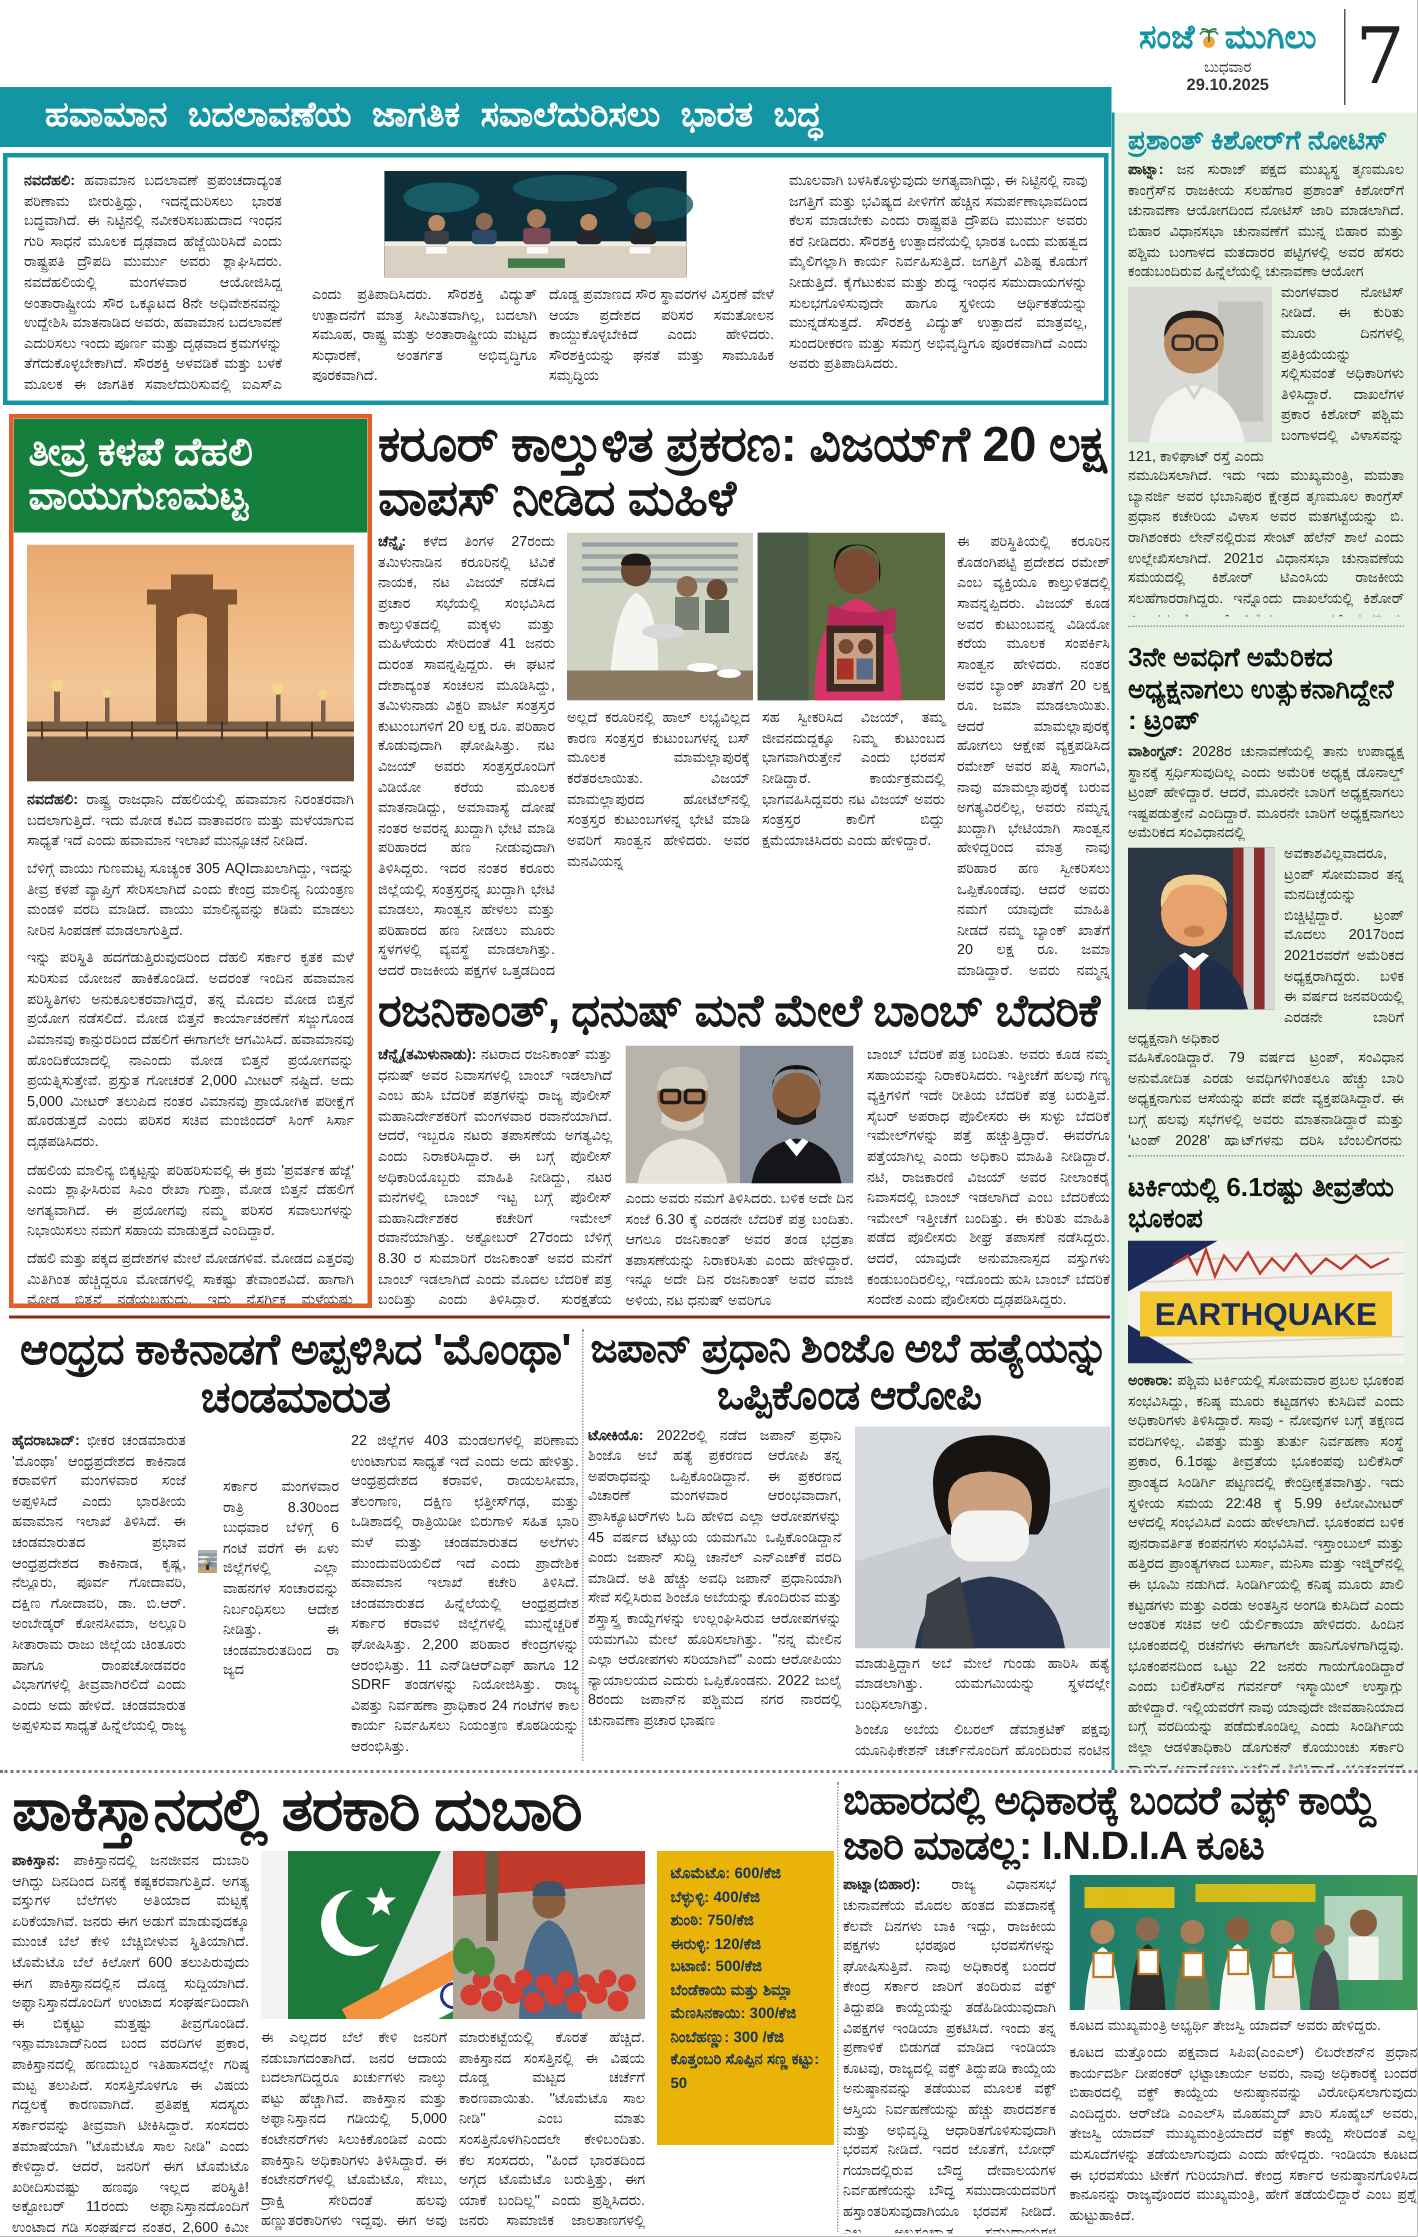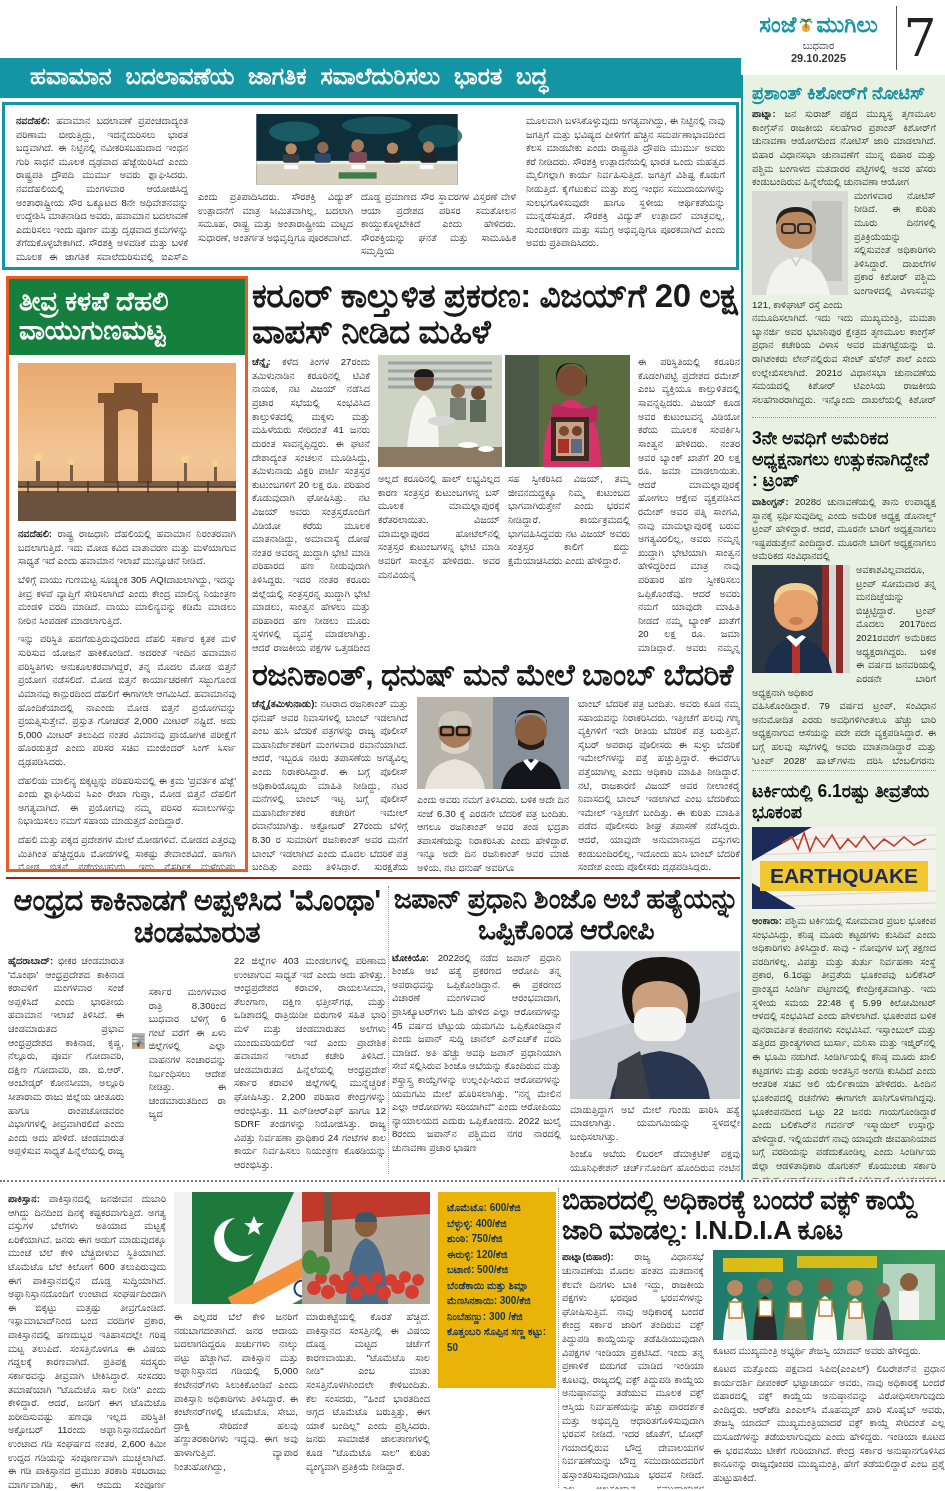--- a/index.html
+++ b/index.html
@@ -17,21 +17,21 @@
   .page-number{width:46px;border-left:1.5px solid #555;display:flex;align-items:center;justify-content:center;
                font-family:"DejaVu Serif",serif;font-size:52px;color:#222;}
   
   .banner{position:absolute;left:0;top:58px;width:741px;height:40px;background:#1495A3;color:#fff;
           font-size:23px;font-weight:bold;line-height:40px;padding-left:30px;box-sizing:border-box;white-space:nowrap;overflow:hidden;font-family:Liberation Mono, monospace;}
   
   .top-article{position:absolute;left:2px;top:102px;width:737px;height:168px;border:3px solid #1495A3;
                box-sizing:border-box;padding:9px 11px;display:flex;gap:10px;overflow:hidden;}
   .top-col1{width:172px;}
   .top-mid{width:318px;display:flex;flex-direction:column;gap:5px;}
-  .top-mid-texts{display:flex;gap:8px;}
+  .top-mid-texts{display:flex;gap:8px;margin-left:10px;}
   .top-mid-texts > div{flex:1;}
   .top-col3{flex:1;}
   
   .rail{position:absolute;left:741px;top:75px;width:204px;height:1105px;background:#E7F2E3;
         border-left:2px solid #1495A3;box-sizing:border-box;padding:6px 9px;overflow:hidden;}
   .rail-art{overflow:hidden;}
   .rail-h-teal{font-size:17.5px;font-weight:bold;color:#128E9E;line-height:1.15;margin:2px 0 4px 0;}
   .rail-h-black{font-size:17.5px;font-weight:bold;color:#111;line-height:1.2;margin:4px 0 4px 0;}
   .rail-sep{border-top:1px dotted #8a9a8a;margin:6px 0;}
   .float-photo-l{float:left;margin:2px 6px 2px 0;}
@@ -425,20 +425,21 @@
         <div class="body-text">ಶಿಂಜೊ ಅಬೆಯ ಲಿಬರಲ್ ಡೆಮಾಕ್ರಟಿಕ್ ಪಕ್ಷವು ಯೂನಿಫಿಕೇಶನ್ ಚರ್ಚ್‌ನೊಂದಿಗೆ ಹೊಂದಿರುವ ನಂಟಿನ ಬಗ್ಗೆ ಅಸಮಾಧಾನಗೊಂಡು ಆರೋಪಿಯು ಕೊಲೆ ನಡೆಸಿದ್ದಾನೆ ಎನ್ನಲಾಗಿದೆ.</div>
       </div>
     </div>
   </div>
 
   <div class="vdot1"></div>
   <div class="hdot-main"></div>
   <div class="vdot2"></div>
 
   <div class="pak">
+    <div class="pak-h">ಪಾಕಿಸ್ತಾನದಲ್ಲಿ ತರಕಾರಿ ದುಬಾರಿ</div>
     <div class="pak-content">
       <div class="pak-c1 body-text">
         <span class="dateline">ಪಾಕಿಸ್ತಾನ:</span>
         <span>ಪಾಕಿಸ್ತಾನದಲ್ಲಿ ಜನಜೀವನ ದುಬಾರಿ ಆಗಿದ್ದು ದಿನದಿಂದ ದಿನಕ್ಕೆ ಕಷ್ಟಕರವಾಗುತ್ತಿದೆ. ಅಗತ್ಯ ವಸ್ತುಗಳ ಬೆಲೆಗಳು ಅತಿಯಾದ ಮಟ್ಟಕ್ಕೆ ಏರಿಕೆಯಾಗಿವೆ. ಜನರು ಈಗ ಅಡುಗೆ ಮಾಡುವುದಕ್ಕೂ ಮುಂಚೆ ಬೆಲೆ ಕೇಳಿ ಬೆಚ್ಚಿಬೀಳುವ ಸ್ಥಿತಿಯಾಗಿದೆ. ಟೊಮೆಟೊ ಬೆಲೆ ಕಿಲೋಗೆ 600 ತಲುಪಿರುವುದು ಈಗ ಪಾಕಿಸ್ತಾನದಲ್ಲಿನ ದೊಡ್ಡ ಸುದ್ದಿಯಾಗಿದೆ. ಅಫ್ಘಾನಿಸ್ತಾನದೊಂದಿಗೆ ಉಂಟಾದ ಸಂಘರ್ಷದಿಂದಾಗಿ ಈ ಬಿಕ್ಕಟ್ಟು ಮತ್ತಷ್ಟು ತೀವ್ರಗೊಂಡಿದೆ. ಇಸ್ಲಾಮಾಬಾದ್‌ನಿಂದ ಬಂದ ವರದಿಗಳ ಪ್ರಕಾರ, ಪಾಕಿಸ್ತಾನದಲ್ಲಿ ಹಣದುಬ್ಬರ ಇತಿಹಾಸದಲ್ಲೇ ಗರಿಷ್ಠ ಮಟ್ಟ ತಲುಪಿದೆ. ಸಂಸತ್ತಿನೊಳಗೂ ಈ ವಿಷಯ ಗದ್ದಲಕ್ಕೆ ಕಾರಣವಾಗಿದೆ. ಪ್ರತಿಪಕ್ಷ ಸದಸ್ಯರು ಸರ್ಕಾರವನ್ನು ತೀವ್ರವಾಗಿ ಟೀಕಿಸಿದ್ದಾರೆ. ಸಂಸದರು ತಮಾಷೆಯಾಗಿ ''ಟೊಮೆಟೊ ಸಾಲ ನೀಡಿ'' ಎಂದು ಕೇಳಿದ್ದಾರೆ. ಆದರೆ, ಜನರಿಗೆ ಈಗ ಟೊಮೆಟೊ ಖರೀದಿಸುವಷ್ಟು ಹಣವೂ ಇಲ್ಲದ ಪರಿಸ್ಥಿತಿ! ಅಕ್ಟೋಬರ್ 11ರಂದು ಅಫ್ಘಾನಿಸ್ತಾನದೊಂದಿಗೆ ಉಂಟಾದ ಗಡಿ ಸಂಘರ್ಷದ ನಂತರ, 2,600 ಕಿಮೀ ಉದ್ದದ ಗಡಿಯನ್ನು ಸಂಪೂರ್ಣವಾಗಿ ಮುಚ್ಚಲಾಗಿದೆ. ಈ ಗಡಿ ಪಾಕಿಸ್ತಾನದ ಪ್ರಮುಖ ತರಕಾರಿ ಸರಬರಾಜು ಮಾರ್ಗವಾಗಿತ್ತು, ಈಗ ಆಮದು ಸಂಪೂರ್ಣ ಸ್ಥಗಿತಗೊಂಡಿದೆ. ಅದರ ಪರಿಣಾಮವಾಗಿ ಟೊಮೆಟೊ ಸೇರಿದಂತೆ ಎಲ್ಲ ತರಕಾರಿಗಳ ಬೆಲೆ ಗಗನಕ್ಕೇರಿದೆ.</span>
       </div>
       <div class="pak-mid">
         <svg width="256" height="112" viewBox="0 0 256 112">
           <rect width="256" height="112" fill="#8f9296"></rect>
           <path d="M0 0 L128 0 L128 112 L0 112 Z" fill="#e8e8e8"></path>
           <path d="M0 0 L120 0 L70 112 L0 112 Z" fill="#1e7a3c"></path>

